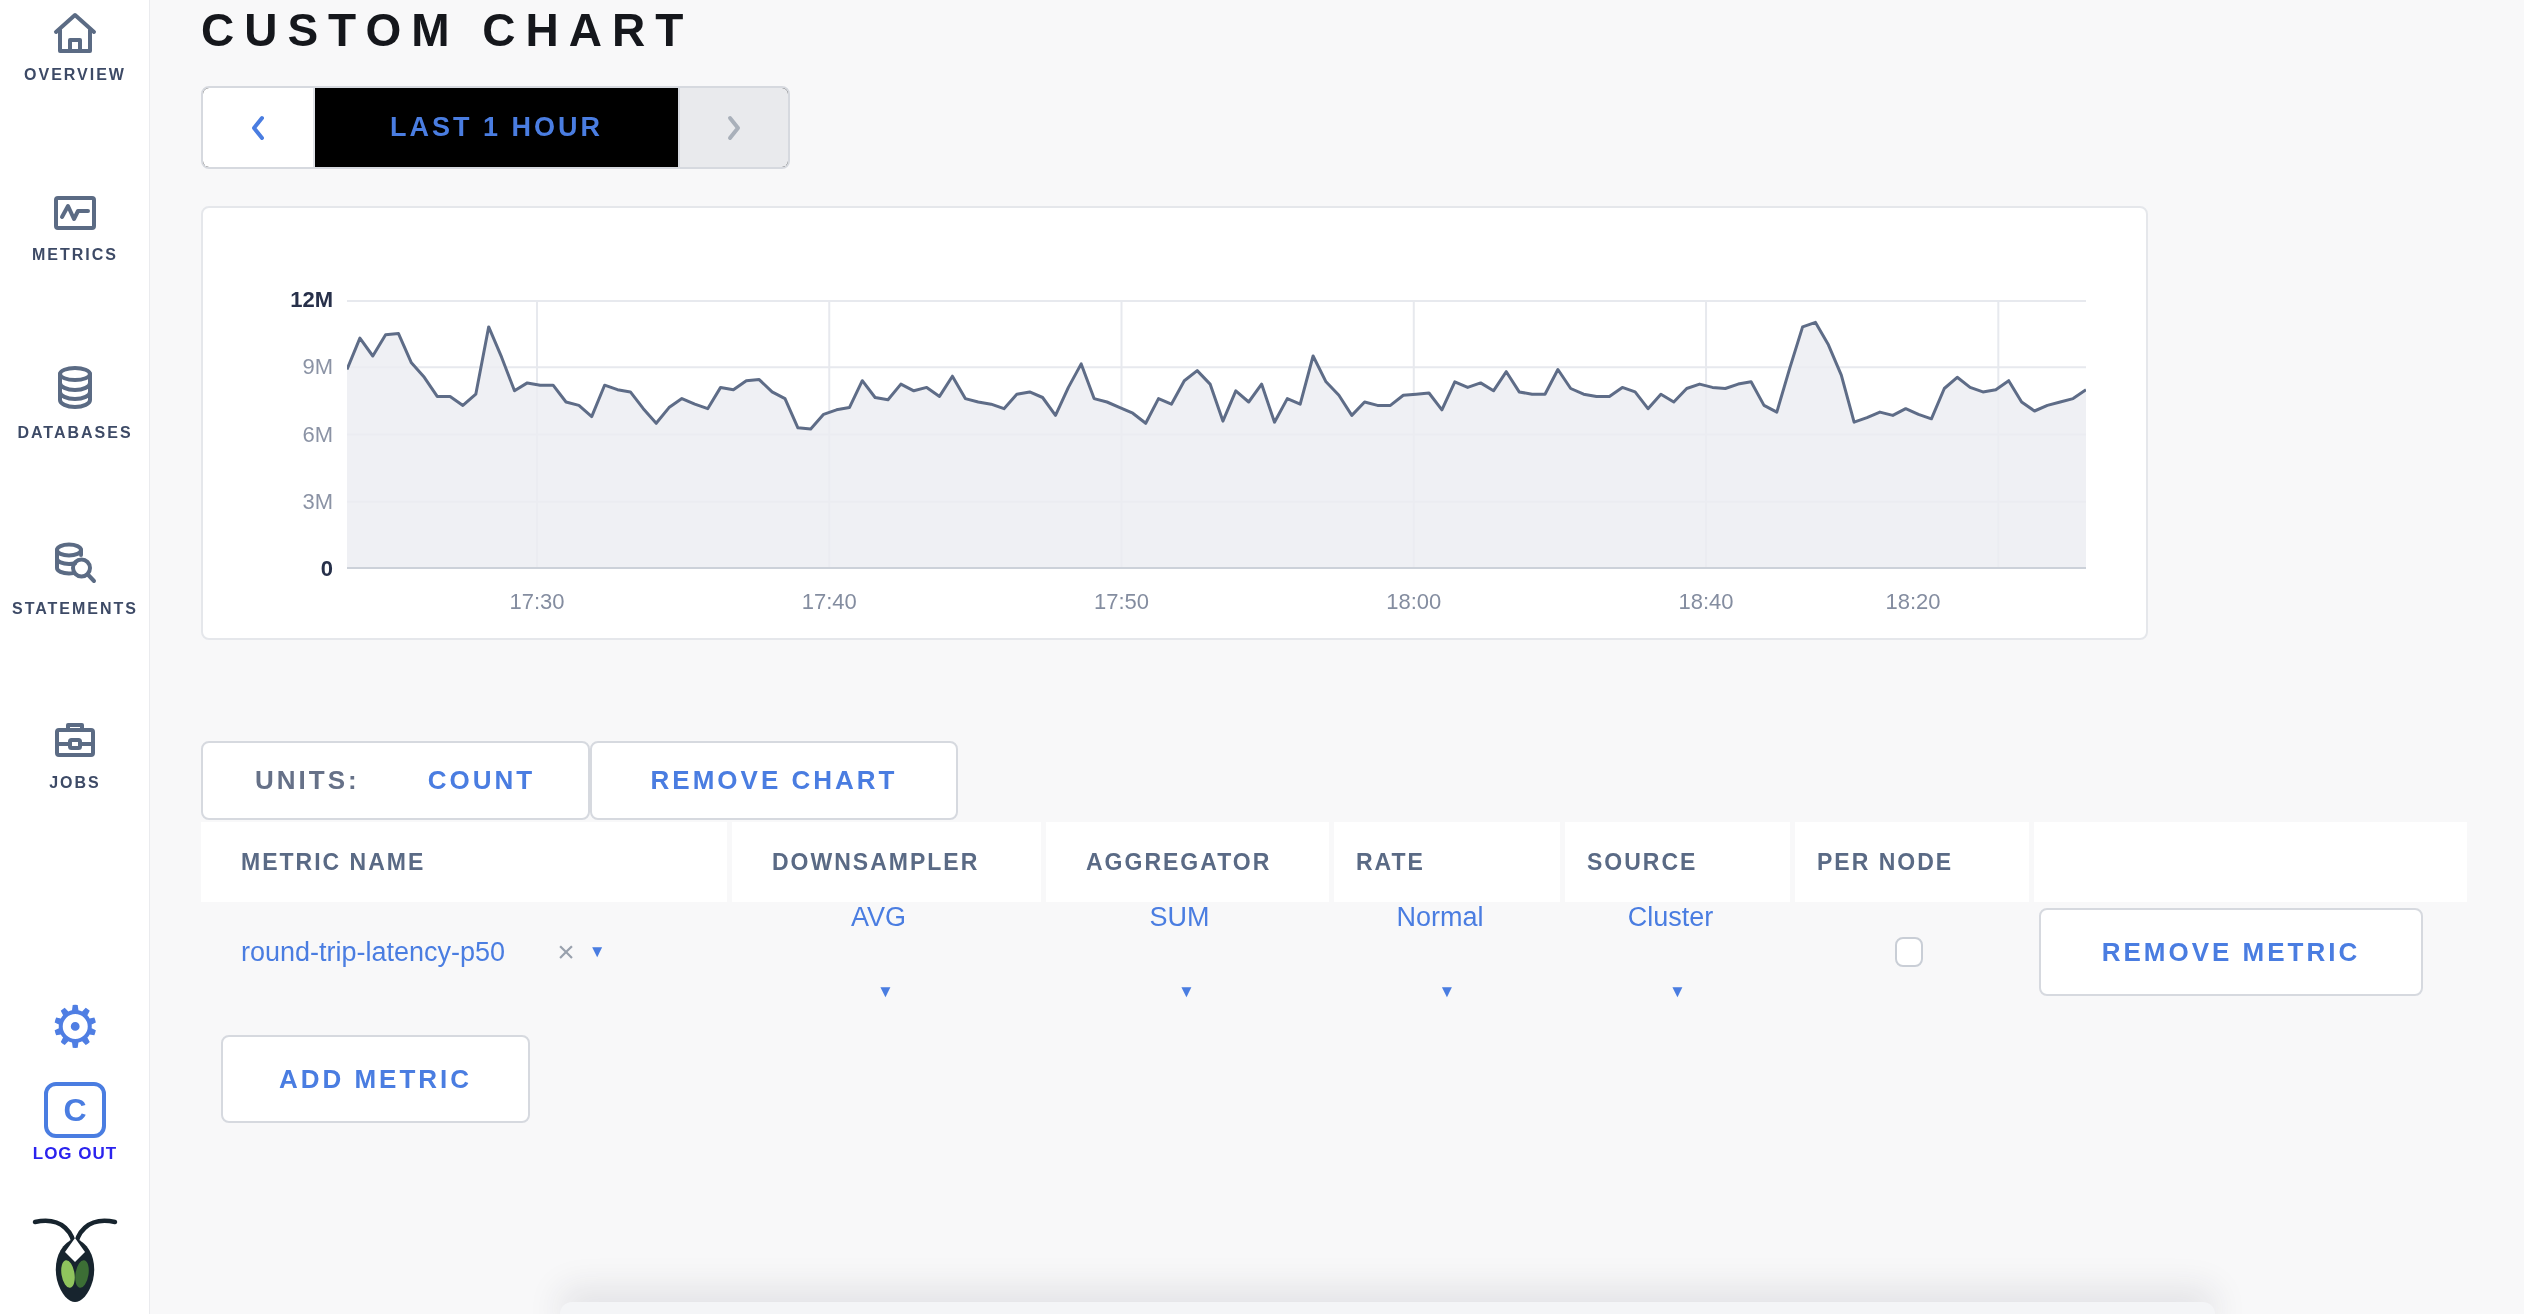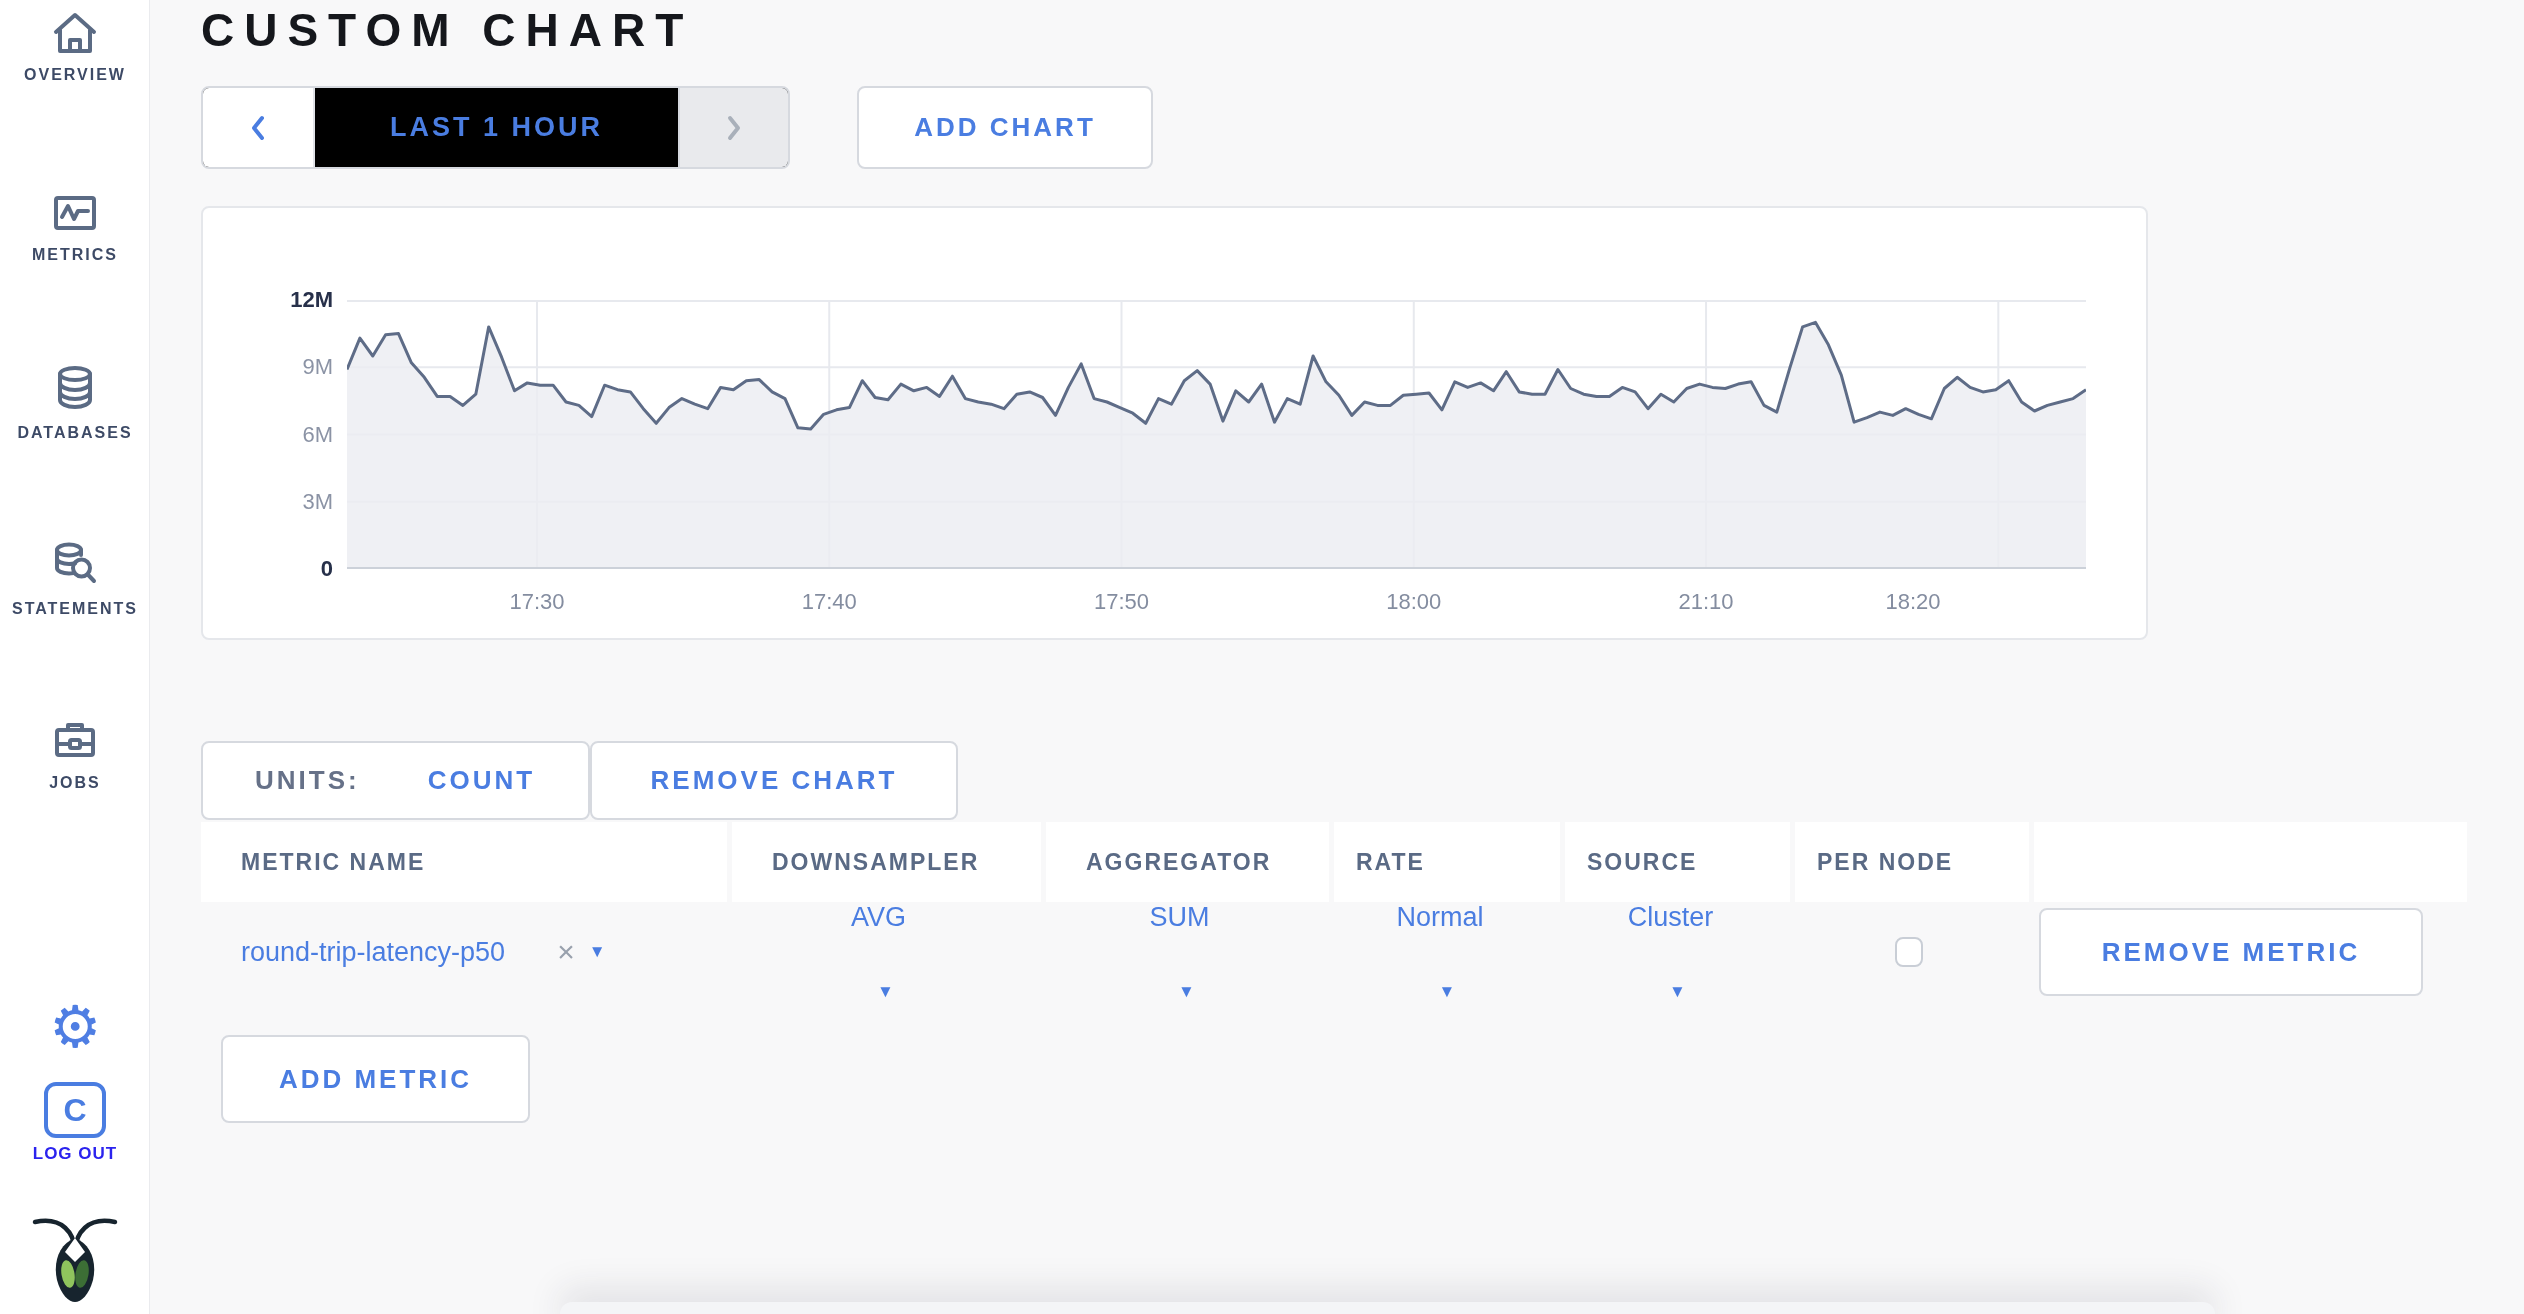--- a/index.html
+++ b/index.html
@@ -208,21 +208,20 @@
             <polyline points="12,4 4,14 12,24"></polyline>
           </svg>
       </div>
       <div class="tr-label">LAST 1 HOUR</div>
       <div class="tr-next">
         <svg width="16" height="28" viewBox="0 0 16 28" fill="none" stroke="#a9b0ba" stroke-width="4" stroke-linecap="round" stroke-linejoin="round">
             <polyline points="4,4 12,14 4,24"></polyline>
           </svg>
       </div>
     </div>
-    <button class="btn add-chart-btn">ADD CHART</button>
   </div>
 
   <section class="chart-card">
     <div class="y-labels">
         <span class="strong" style="top: 348px;">0</span>
         <span style="top: 280.75px;">3M</span>
         <span style="top: 213.5px;">6M</span>
         <span style="top: 146.25px;">9M</span>
         <span class="strong" style="top: 79px;">12M</span>
       </div>
@@ -244,21 +243,21 @@
           <path d="M0.0,69.5 L12.9,38.1 L25.8,56.0 L38.6,34.7 L51.5,33.6 L64.4,62.8 L77.3,77.3 L90.2,96.4 L103.1,96.4 L115.9,105.4 L128.8,94.2 L141.7,26.9 L154.6,57.2 L167.5,90.8 L180.3,82.9 L193.2,85.2 L206.1,85.2 L219.0,102.0 L231.9,105.4 L244.7,116.6 L257.6,85.2 L270.5,89.7 L283.4,91.9 L296.3,108.7 L309.2,123.3 L322.0,107.6 L334.9,98.6 L347.8,104.2 L360.7,108.7 L373.6,87.4 L386.4,89.7 L399.3,80.7 L412.2,79.6 L425.1,91.9 L438.0,98.6 L450.9,127.8 L463.7,128.9 L476.6,114.3 L489.5,109.8 L502.4,107.6 L515.3,80.7 L528.1,97.5 L541.0,99.8 L553.9,84.1 L566.8,90.8 L579.7,87.4 L592.5,96.4 L605.4,76.2 L618.3,98.6 L631.2,102.0 L644.1,104.2 L657.0,108.7 L669.8,94.2 L682.7,91.9 L695.6,97.5 L708.5,115.4 L721.4,87.4 L734.2,63.9 L747.1,98.6 L760.0,102.0 L772.9,107.6 L785.8,113.2 L798.7,123.3 L811.5,98.6 L824.4,104.2 L837.3,80.7 L850.2,70.6 L863.1,84.1 L875.9,121.1 L888.8,90.8 L901.7,102.0 L914.6,84.1 L927.5,122.2 L940.3,98.6 L953.2,104.2 L966.1,56.0 L979.0,81.8 L991.9,95.3 L1004.8,115.4 L1017.6,102.0 L1030.5,105.4 L1043.4,105.4 L1056.3,95.3 L1069.2,94.2 L1082.0,93.0 L1094.9,109.8 L1107.8,81.8 L1120.7,87.4 L1133.6,82.9 L1146.5,90.8 L1159.3,71.7 L1172.2,91.9 L1185.1,94.2 L1198.0,94.2 L1210.9,69.5 L1223.7,88.5 L1236.6,94.2 L1249.5,96.4 L1262.4,96.4 L1275.3,87.4 L1288.1,91.9 L1301.0,108.7 L1313.9,94.2 L1326.8,102.0 L1339.7,88.5 L1352.6,84.1 L1365.4,87.4 L1378.3,88.5 L1391.2,84.1 L1404.1,81.8 L1417.0,105.4 L1429.8,112.1 L1442.7,68.4 L1455.6,26.9 L1468.5,22.4 L1481.4,44.8 L1494.3,75.1 L1507.1,122.2 L1520.0,117.7 L1532.9,112.1 L1545.8,115.4 L1558.7,108.7 L1571.5,114.3 L1584.4,118.8 L1597.3,88.5 L1610.2,77.3 L1623.1,87.4 L1635.9,91.9 L1648.8,89.7 L1661.7,80.7 L1674.6,102.0 L1687.5,111.0 L1700.4,105.4 L1713.2,102.0 L1726.1,98.6 L1739.0,89.7 L1739,268 L0,268 Z" fill="#ebedf1" fill-opacity="0.82" stroke="none"></path>
           <polyline points="0.0,69.5 12.9,38.1 25.8,56.0 38.6,34.7 51.5,33.6 64.4,62.8 77.3,77.3 90.2,96.4 103.1,96.4 115.9,105.4 128.8,94.2 141.7,26.9 154.6,57.2 167.5,90.8 180.3,82.9 193.2,85.2 206.1,85.2 219.0,102.0 231.9,105.4 244.7,116.6 257.6,85.2 270.5,89.7 283.4,91.9 296.3,108.7 309.2,123.3 322.0,107.6 334.9,98.6 347.8,104.2 360.7,108.7 373.6,87.4 386.4,89.7 399.3,80.7 412.2,79.6 425.1,91.9 438.0,98.6 450.9,127.8 463.7,128.9 476.6,114.3 489.5,109.8 502.4,107.6 515.3,80.7 528.1,97.5 541.0,99.8 553.9,84.1 566.8,90.8 579.7,87.4 592.5,96.4 605.4,76.2 618.3,98.6 631.2,102.0 644.1,104.2 657.0,108.7 669.8,94.2 682.7,91.9 695.6,97.5 708.5,115.4 721.4,87.4 734.2,63.9 747.1,98.6 760.0,102.0 772.9,107.6 785.8,113.2 798.7,123.3 811.5,98.6 824.4,104.2 837.3,80.7 850.2,70.6 863.1,84.1 875.9,121.1 888.8,90.8 901.7,102.0 914.6,84.1 927.5,122.2 940.3,98.6 953.2,104.2 966.1,56.0 979.0,81.8 991.9,95.3 1004.8,115.4 1017.6,102.0 1030.5,105.4 1043.4,105.4 1056.3,95.3 1069.2,94.2 1082.0,93.0 1094.9,109.8 1107.8,81.8 1120.7,87.4 1133.6,82.9 1146.5,90.8 1159.3,71.7 1172.2,91.9 1185.1,94.2 1198.0,94.2 1210.9,69.5 1223.7,88.5 1236.6,94.2 1249.5,96.4 1262.4,96.4 1275.3,87.4 1288.1,91.9 1301.0,108.7 1313.9,94.2 1326.8,102.0 1339.7,88.5 1352.6,84.1 1365.4,87.4 1378.3,88.5 1391.2,84.1 1404.1,81.8 1417.0,105.4 1429.8,112.1 1442.7,68.4 1455.6,26.9 1468.5,22.4 1481.4,44.8 1494.3,75.1 1507.1,122.2 1520.0,117.7 1532.9,112.1 1545.8,115.4 1558.7,108.7 1571.5,114.3 1584.4,118.8 1597.3,88.5 1610.2,77.3 1623.1,87.4 1635.9,91.9 1648.8,89.7 1661.7,80.7 1674.6,102.0 1687.5,111.0 1700.4,105.4 1713.2,102.0 1726.1,98.6 1739.0,89.7" fill="none" stroke="#5e6c87" stroke-width="3" stroke-linejoin="round"></polyline>
           <line x1="0" y1="268" x2="1739" y2="268" stroke="#ccd1d9" stroke-width="2"></line>
         </svg>
     </div>
     <div class="x-labels">
         <span style="left: 333.975px; top: 381px; position: absolute;">17:30</span>
         <span style="left: 626.244px; top: 381px; position: absolute;">17:40</span>
         <span style="left: 918.513px; top: 381px; position: absolute;">17:50</span>
         <span style="left: 1210.78px; top: 381px; position: absolute;">18:00</span>
-        <span style="left: 1503.05px; top: 381px; position: absolute;">21:10</span>
+        <span style="left: 1503.05px; top: 381px; position: absolute;">18:40</span>
         <span style="left: 1710px; top: 381px; position: absolute;">18:20</span>
       </div>
   </section>
 
   <div class="chart-controls">
     <button class="btn units-btn">
       <span class="units-key">UNITS:</span>
       <span class="units-val">COUNT</span>
       <span class="caret">▼</span>
     </button>

